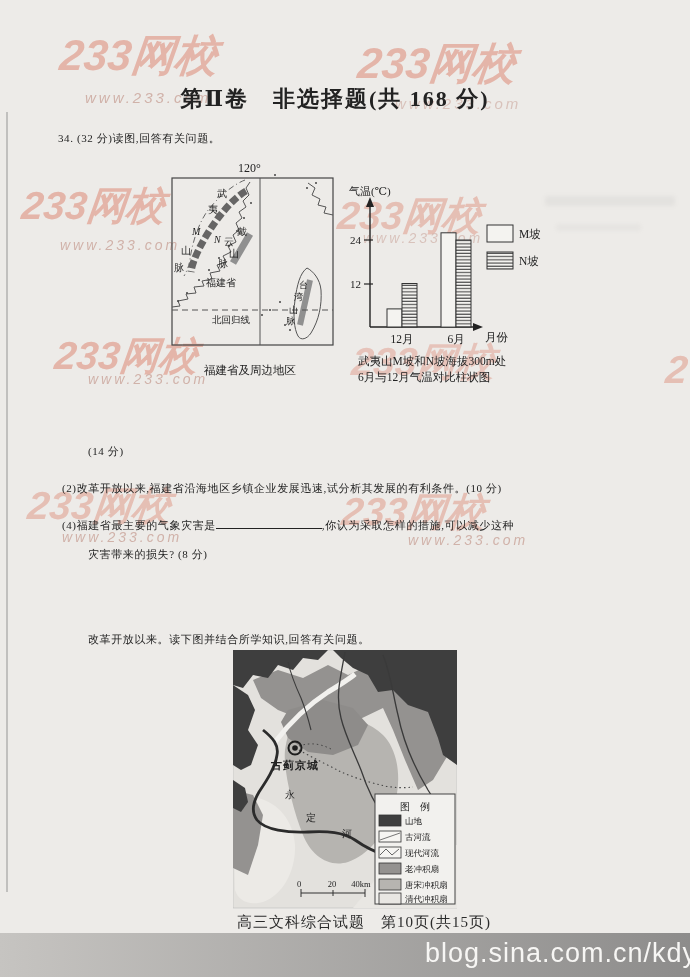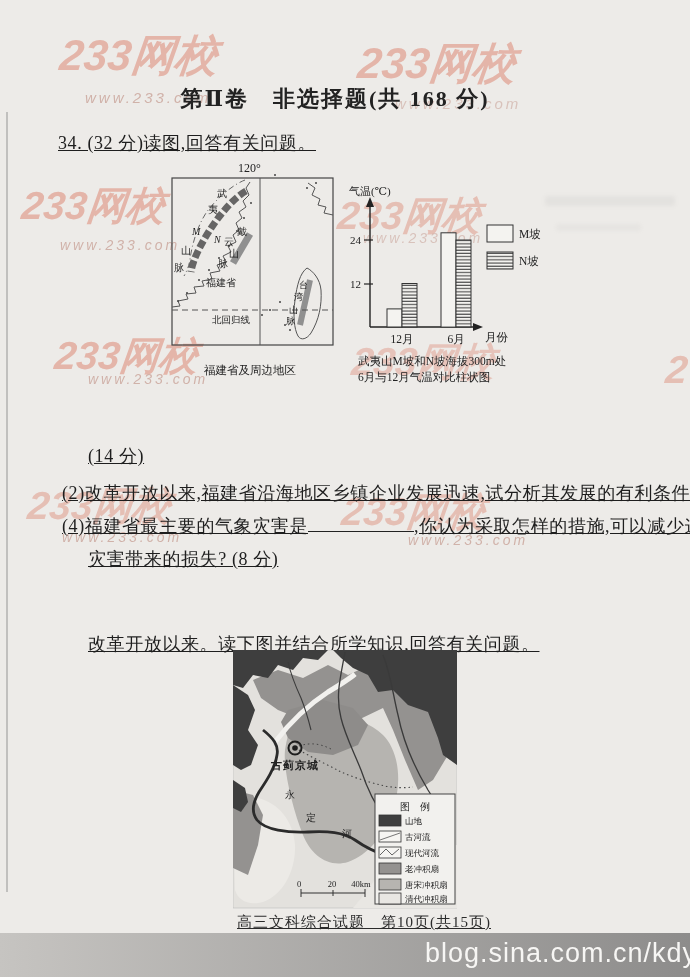--- a/index.html
+++ b/index.html
@@ -1,31 +1,31 @@
 <!DOCTYPE html>
 <html><head>
 <meta charset="utf-8">
 <style>
   html,body{margin:0;padding:0;}
   #page{position:relative;width:690px;height:977px;background:#edebe8;overflow:hidden;
         font-family:"Liberation Serif","DejaVu Serif",serif;}
   .abs{position:absolute;}
-  .txt{font-size:18px;color:#1e1e1e;letter-spacing:0.6px;white-space:nowrap;text-decoration:underline;}
+  .txt{font-size:11px;color:#1e1e1e;letter-spacing:0.6px;white-space:nowrap;}
   .title{font-size:22px;font-weight:bold;color:#222;letter-spacing:2px;white-space:nowrap;}
   .wm{font-family:"Liberation Sans","DejaVu Sans",sans-serif;font-weight:bold;font-style:italic;
       color:#dd8a77;opacity:.55;transform:skewX(-6deg);white-space:nowrap;line-height:1;}
   .wmurl{font-family:"Liberation Sans","DejaVu Sans",sans-serif;font-style:italic;color:#c59a8f;
       opacity:.7;letter-spacing:3px;font-size:15px;white-space:nowrap;line-height:1;}
   .blank{display:inline-block;width:106px;height:14px;border-bottom:1.6px solid #222;}
   .smudge{background:#8f8f8f;filter:blur(2px);}
   .edgeline{background:#6f6f6f;opacity:.35;}
   .strip{background:linear-gradient(to right,#c6c4c1,#8d8c8b);}
   .blog{font-family:"Liberation Sans","DejaVu Sans",sans-serif;font-size:27px;color:#f7f6f4;
         letter-spacing:1px;white-space:nowrap;}
-  .footer{font-size:15px;color:#2a2a2a;letter-spacing:1px;white-space:nowrap;text-decoration:underline;}
+  .footer{font-size:15px;color:#2a2a2a;letter-spacing:1px;white-space:nowrap;}
   svg text{font-family:"Liberation Serif","DejaVu Serif",serif;fill:#222;}
 </style>
 </head>
 <body>
 
 <div id="page">
 
   <div class="abs edgeline" style="left:6px;top:112px;width:2px;height:780px;"></div>
   <div class="abs smudge" style="left:545px;top:196px;width:130px;height:10px;opacity:.10;"></div>
   <div class="abs smudge" style="left:556px;top:224px;width:85px;height:7px;opacity:.07;"></div>

